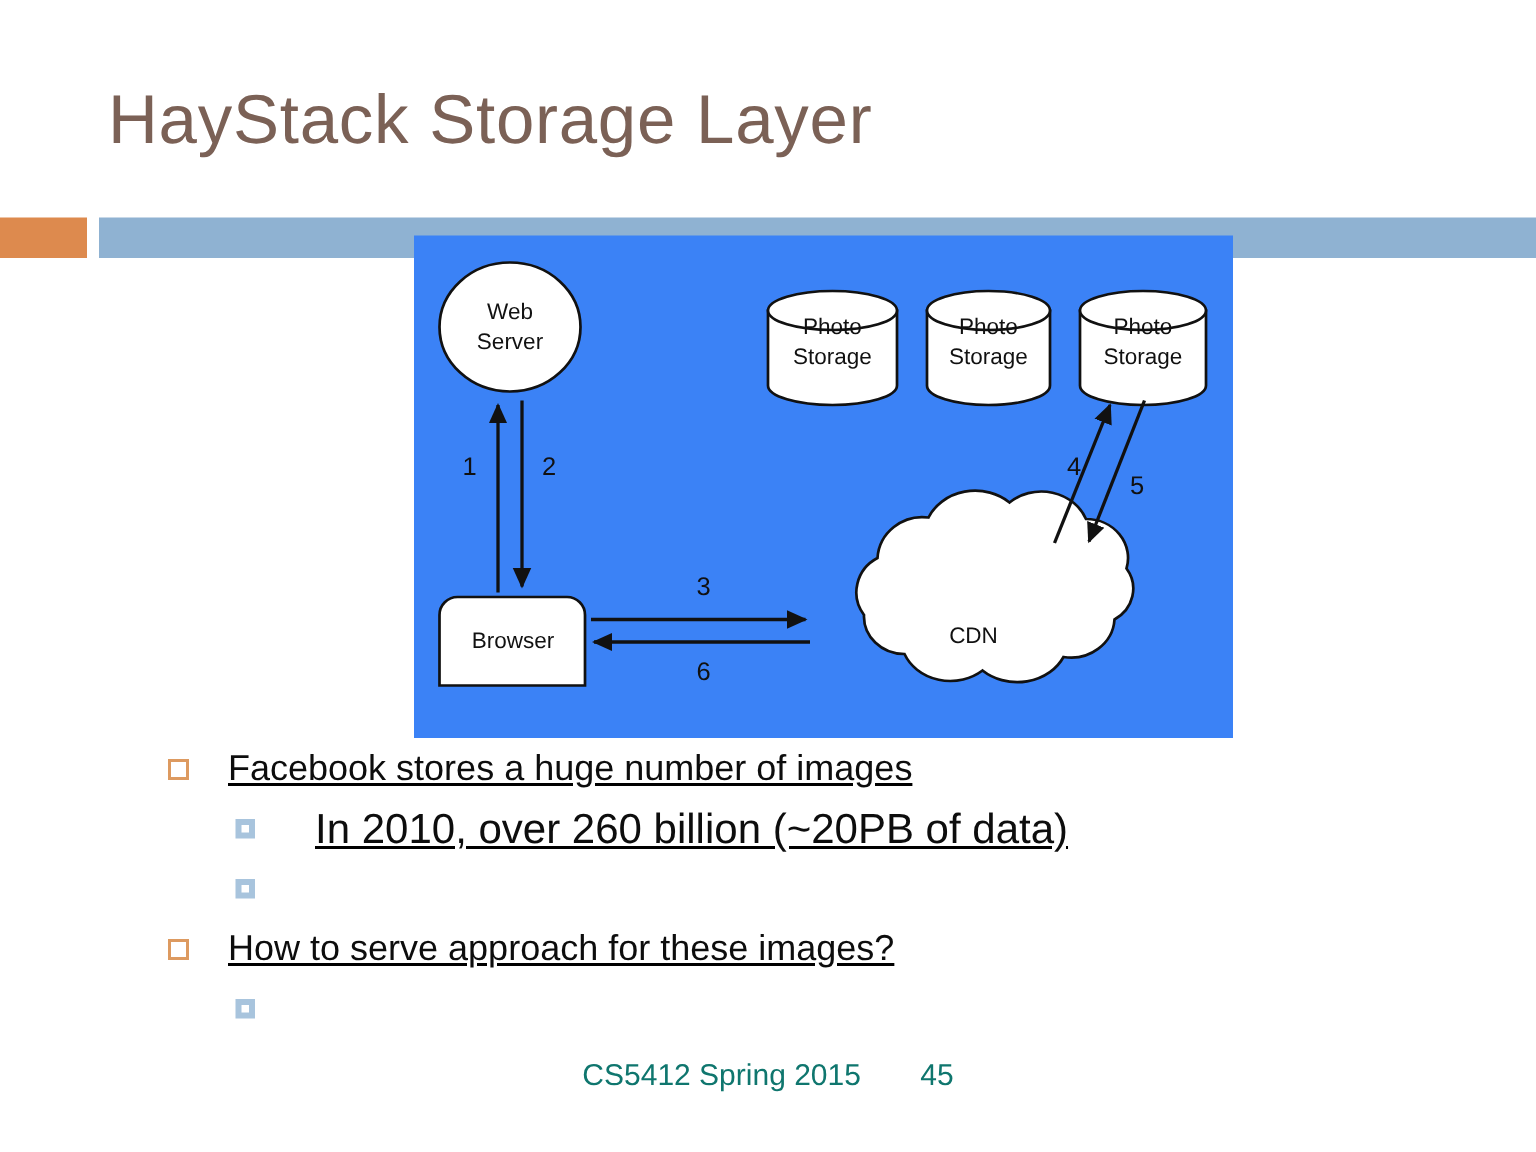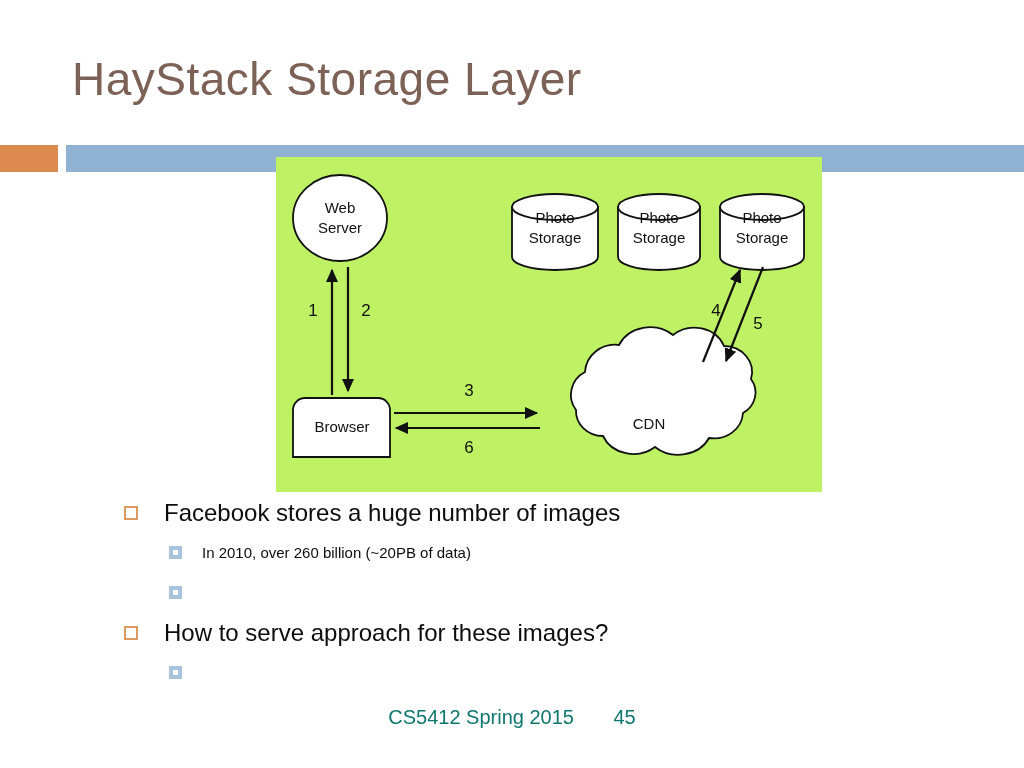--- a/index.html
+++ b/index.html
@@ -47,21 +47,21 @@
     background: #8fb2d2;
   }
 
   
   #diagram {
     position: absolute;
     left: 276px;
     top: 157px;
     width: 546px;
     height: 335px;
-    background: #bef264;
+    background: #3b82f6;
   }
   #diagram svg { display: block; }
   .dg-text {
     font-family: "Liberation Sans", sans-serif;
     font-size: 15px;
     fill: #111111;
     text-anchor: middle;
     dominant-baseline: middle;
   }
   .dg-num {
@@ -78,23 +78,24 @@
   }
   .dg-line {
     stroke: #111111;
     stroke-width: 2.2;
     fill: none;
   }
 
   
   #bullets {
     position: absolute;
-    left: 124px;
+    left: 112px;
     top: 497px;
     width: 860px;
+    text-decoration: underline;
   }
   .bullet-row {
     display: flex;
     align-items: flex-start;
     white-space: nowrap;
   }
   .bullet-row.lvl1 { margin-left: 0px; height: 40px; }
   .bullet-row.lvl2 { margin-left: 45px; height: 40px; }
 
   .marker {
@@ -115,21 +116,21 @@
     border: 4px solid #a8c4dd;
     background: #ffffff;
     margin-top: 9px;
     margin-right: 20px;
   }
   .btext {
     font-family: "Liberation Sans", sans-serif;
     color: #0d0d0d;
   }
   .btext.lvl1 { font-size: 24px; line-height: 32px; }
-  .btext.lvl2 { font-size: 15px; line-height: 32px; }
+  .btext.lvl2 { font-size: 28px; line-height: 32px; margin-left: 20px; }
 
   
   #footer {
     position: absolute;
     left: 0;
     top: 706px;
     width: 1024px;
     text-align: center;
     color: #0f766e;
     font-size: 20px;

